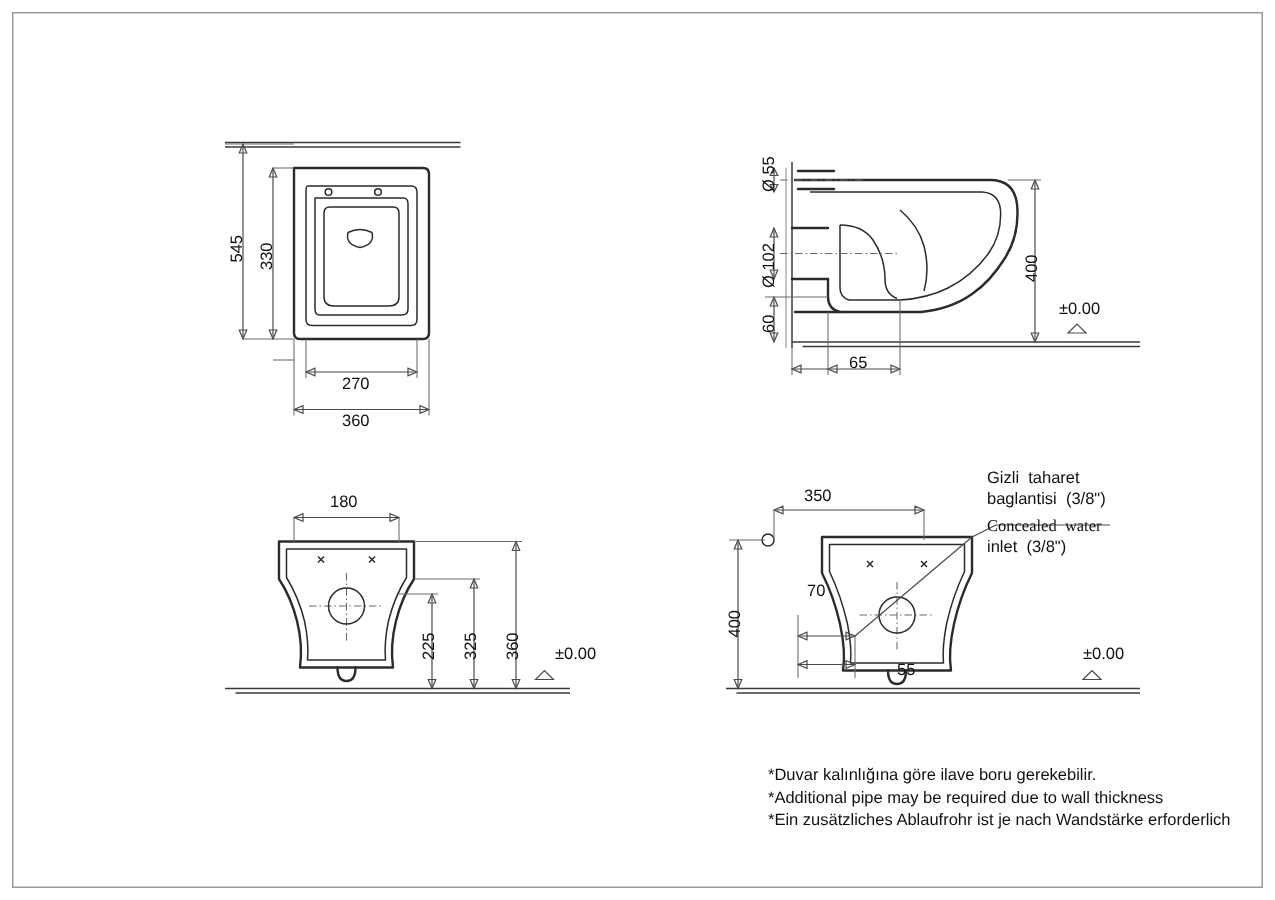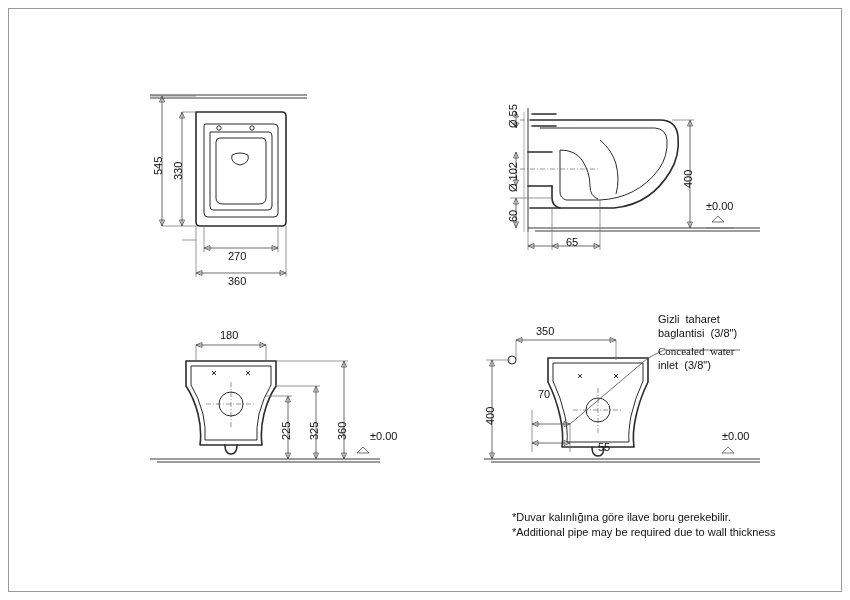--- a/index.html
+++ b/index.html
@@ -254,14 +254,15 @@
   <div class="lbl" style="left:560px;top:441px;margin-left:38px;">55</div>
   <div class="lbl" style="left:722px;top:430px;">±0.00</div>
 
   <div class="lbl" style="left:658px;top:313px;">Gizli  taharet</div>
   <div class="lbl" style="left:658px;top:327px;">baglantisi  (3/8")</div>
   <div class="lbl" style="left:658px;top:345px;font-family:Liberation Serif, serif;">Concealed  water</div>
   <div class="lbl" style="left:658px;top:359px;">inlet  (3/8")</div>
 
   <div class="note" style="left:512px;top:525px;">*Additional pipe may be required due to wall thickness</div>
   <div class="note" style="left:512px;top:510px;">*Duvar kalınlığına göre ilave boru gerekebilir.</div>
+  <div class="note" style="left:512px;top:540px;">*Ein zusätzliches Ablaufrohr ist je nach Wandstärke erforderlich</div>
 
 </div>
 
 </body></html>

